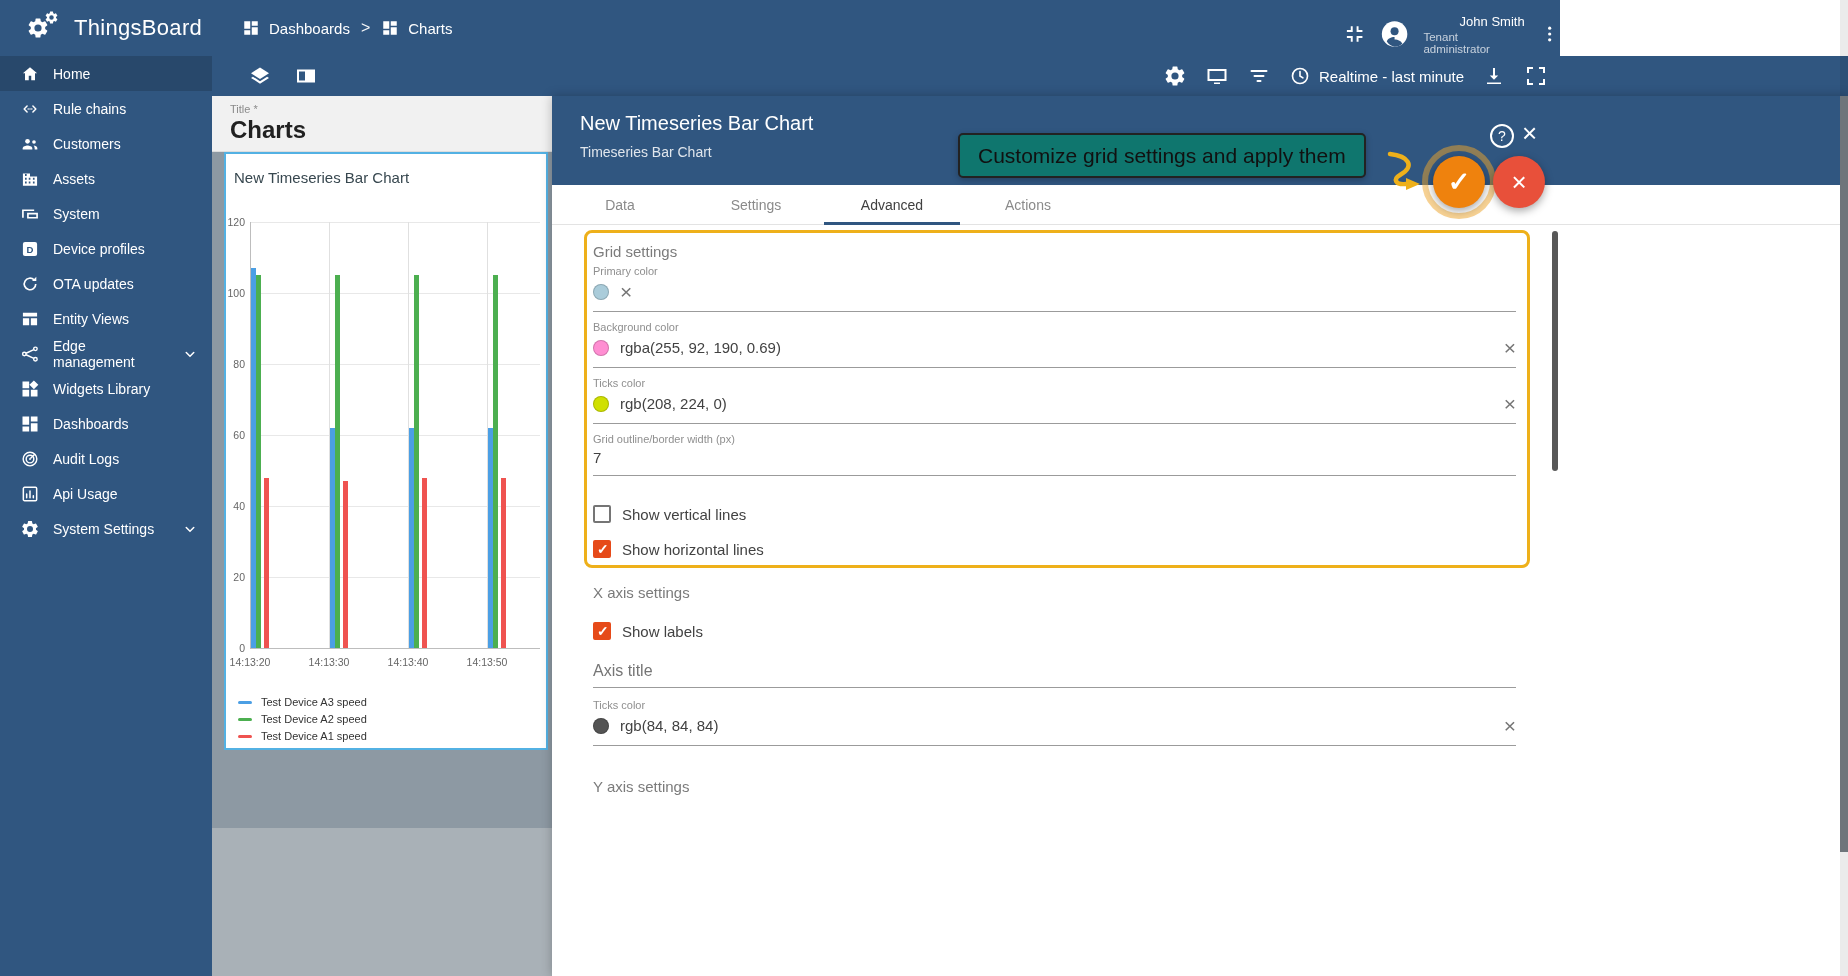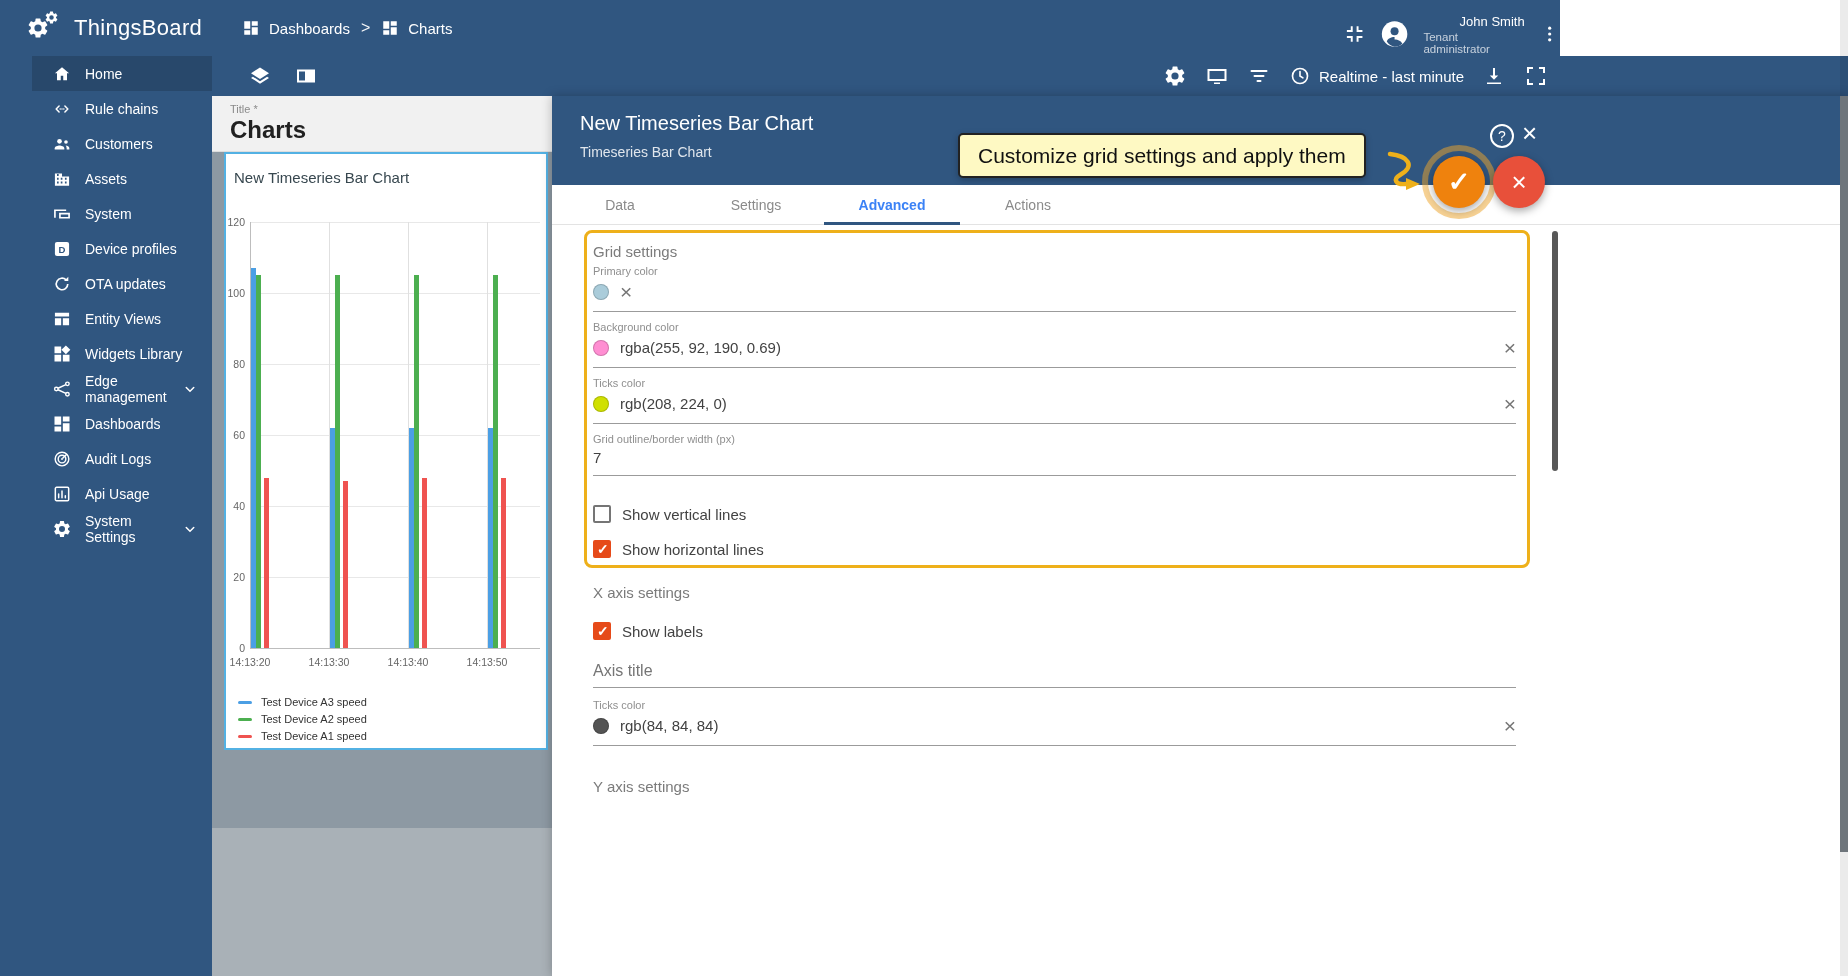--- a/index.html
+++ b/index.html
@@ -15,57 +15,57 @@
   .icon svg{width:100%;height:100%;display:block;}
   
   .header{left:0;top:0;width:1560px;height:56px;background:var(--header);z-index:20;}
   .brand{position:absolute;left:26px;top:0;height:56px;display:flex;align-items:center;gap:12px;cursor:pointer;}
   .brand-text{color:#fff;font-size:22px;font-weight:500;letter-spacing:.3px;}
   .breadcrumb{position:absolute;left:242px;top:0;height:56px;display:flex;align-items:center;gap:11px;color:#fff;}
   .bc-item{display:flex;align-items:center;gap:9px;font-size:15px;cursor:pointer;}
   .hdr-right{position:absolute;left:1343px;top:0;height:56px;display:flex;align-items:center;gap:14px;color:#fff;margin-top:6px;}
   
   .sidebar{left:0;top:56px;width:212px;height:920px;background:var(--header);z-index:10;}
-  .side-item{height:35px;display:flex;align-items:center;gap:13px;padding:0 12px 0 20px;color:#fff;font-size:14px;cursor:pointer;margin-left:32px;}
+  .side-item{height:35px;display:flex;align-items:center;gap:13px;padding:0 12px 0 20px;color:#fff;font-size:14px;cursor:pointer;}
   .side-item.active{background:rgba(0,0,0,.16);}
   .side-item .icon{width:20px;height:20px;flex:0 0 20px;}
   .side-item .chev{margin-left:auto;width:18px;height:18px;}
   
   .toolbar{left:212px;top:56px;width:1636px;height:40px;background:var(--header);z-index:15;}
   .tb-left{position:absolute;left:36px;top:0;height:40px;display:flex;align-items:center;gap:22px;}
   .tb-right{position:absolute;left:951px;top:0;height:40px;display:flex;align-items:center;gap:18px;color:#fff;}
   .tb-icon{width:24px;height:24px;cursor:pointer;}
   .tw{display:flex;align-items:center;gap:8px;font-size:15px;cursor:pointer;white-space:nowrap;}
   
   .dash{left:212px;top:96px;width:340px;height:880px;background:var(--dashboard-bg);}
   .title-card{left:0;top:0;width:340px;height:56px;background:#f1f1f1;padding:7px 0 0 18px;border-bottom:1px solid #ddd;}
   .widget-card{left:12px;top:56px;width:324px;height:598px;background:#fff;border:2px solid var(--widget-border);}
   
   .panel{left:552px;top:96px;width:1296px;height:880px;background:#fff;z-index:18;box-shadow:0 0 10px rgba(0,0,0,.25);}
   .panel-head{left:0;top:0;width:1296px;height:89px;background:var(--header);}
   .tabs{left:0;top:89px;width:1296px;height:40px;border-bottom:1px solid #e3e3e3;background:#fff;display:flex;}
   .tab{width:136px;height:40px;display:flex;align-items:center;justify-content:center;font-size:14px;color:#8a8a8a;cursor:pointer;}
-  .tab.active{color:#3b82f6;font-weight:700;}
+  .tab.active{color:#404040;font-weight:400;}
   .ink{position:absolute;bottom:-1px;left:272px;width:136px;height:3px;background:var(--tab-ink);}
   .panel-body{left:0;top:129px;width:1008px;height:751px;background:#fff;overflow:hidden;}
   .hl-box{left:32px;top:5px;width:946px;height:338px;border:3px solid var(--highlight);border-radius:8px;}
   .section-h{font-size:15px;color:#7b7b7b;}
   .field{position:absolute;left:41px;width:923px;border-bottom:1px solid #9b9b9b;}
   .f-label{font-size:11px;color:#8f8f8f;margin-bottom:4px;}
   .f-row{display:flex;align-items:center;gap:11px;padding-bottom:9px;}
   .f-value{font-size:15px;color:#424242;flex:1;}
   .f-clear{font-size:21px;color:#757575;cursor:pointer;line-height:1;}
   .swatch{width:16px;height:16px;border-radius:50%;box-shadow:inset 0 0 0 1px rgba(0,0,0,.18);flex:0 0 16px;cursor:pointer;}
   .cbrow{position:absolute;display:flex;align-items:center;gap:11px;cursor:pointer;}
   .cb{width:18px;height:18px;border:2px solid #757575;border-radius:2px;background:#fff;position:relative;flex:0 0 18px;}
   .cb.on{background:var(--accent);border-color:var(--accent);}
   .cb.on::after{content:"✓";position:absolute;left:2px;top:-1px;color:#fff;font-size:14px;font-weight:bold;}
   .cb-lbl{font-size:15px;color:#424242;}
   
-  .tooltip{left:958px;top:133px;height:45px;background:#fef9c3;border:2px solid #222;border-radius:5px;display:flex;align-items:center;padding:0 18px;font-size:21px;color:#111;z-index:40;box-shadow:0 2px 6px rgba(0,0,0,.25);white-space:nowrap;}
+  .tooltip{left:958px;top:133px;height:45px;background:#0f766e;border:2px solid #222;border-radius:5px;display:flex;align-items:center;padding:0 18px;font-size:21px;color:#111;z-index:40;box-shadow:0 2px 6px rgba(0,0,0,.25);white-space:nowrap;}
   .ring{left:1422px;top:145px;width:74px;height:74px;border-radius:50%;border:6px solid rgba(240,166,42,.5);z-index:39;}
   .fab{width:52px;height:52px;border-radius:50%;display:flex;align-items:center;justify-content:center;color:#fff;cursor:pointer;z-index:42;box-shadow:0 3px 8px rgba(0,0,0,.35);}
   .fab.apply{left:1433px;top:156px;background:var(--fab-apply);font-size:27px;font-weight:bold;}
   .fab.discard{left:1493px;top:156px;background:var(--fab-discard);font-size:26px;}
   .help-circle{left:938px;top:28px;width:24px;height:24px;border:2px solid #fff;border-radius:50%;color:#fff;font-size:14px;display:flex;align-items:center;justify-content:center;cursor:pointer;}
   .panel-close{left:970px;top:24px;color:#fff;font-size:26px;cursor:pointer;line-height:1;}
   
   .page-scroll{left:1840px;top:0;width:8px;height:976px;background:rgba(0,0,0,.08);z-index:50;}
   .page-thumb{position:absolute;left:0;top:96px;width:8px;height:756px;background:#6e757b;}
   .panel-thumb{left:1552px;top:228px;width:6px;height:240px;background:#585858;border-radius:3px;z-index:25;}
@@ -208,41 +208,41 @@
     <div class="side-item">
       <span class="icon">
           <svg viewBox="0 0 24 24" fill="currentColor">
             <path d="M3.5 4.5h17V9h-17zm0 6.5h7.5v8.5H3.5zm9.5 0h7.5v8.5H13z"></path>
           </svg>
         </span>
       <span>Entity Views</span>
     </div>
     <div class="side-item">
       <span class="icon">
-          <svg viewBox="0 0 24 24" fill="currentColor">
-            <path d="M3 13h8v8H3zm10 0h8v8h-8zM3 3h8v8H3zm13.66-1.31L22 7.03l-5.34 5.34-5.34-5.34z"></path>
-          </svg>
-        </span>
-      <span>Widgets Library</span>
-    </div>
-    <div class="side-item">
-      <span class="icon">
           <svg viewBox="0 0 24 24" fill="none" stroke="currentColor" stroke-width="1.7">
             <circle cx="5.2" cy="12" r="2.1"></circle>
             <circle cx="18.5" cy="5.8" r="2.1"></circle>
             <circle cx="18.5" cy="18.2" r="2.1"></circle>
             <path d="M7.2 11.1l9.4-4.4M7.2 12.9l9.4 4.4"></path>
           </svg>
         </span>
       <span>Edge management</span>
       <span class="icon chev">
           <svg viewBox="0 0 24 24" fill="none" stroke="currentColor" stroke-width="2" stroke-linecap="round">
             <path d="M7 10l5 5 5-5"></path>
           </svg>
         </span>
+    </div>
+    <div class="side-item">
+      <span class="icon">
+          <svg viewBox="0 0 24 24" fill="currentColor">
+            <path d="M3 13h8v8H3zm10 0h8v8h-8zM3 3h8v8H3zm13.66-1.31L22 7.03l-5.34 5.34-5.34-5.34z"></path>
+          </svg>
+        </span>
+      <span>Widgets Library</span>
     </div>
     <div class="side-item">
       <span class="icon">
           <svg viewBox="0 0 24 24" fill="currentColor">
             <path d="M3 13h8V3H3zm0 8h8v-6H3zm10 0h8V11h-8zm0-18v6h8V3z"></path>
           </svg>
         </span>
       <span>Dashboards</span>
     </div>
     <div class="side-item">

